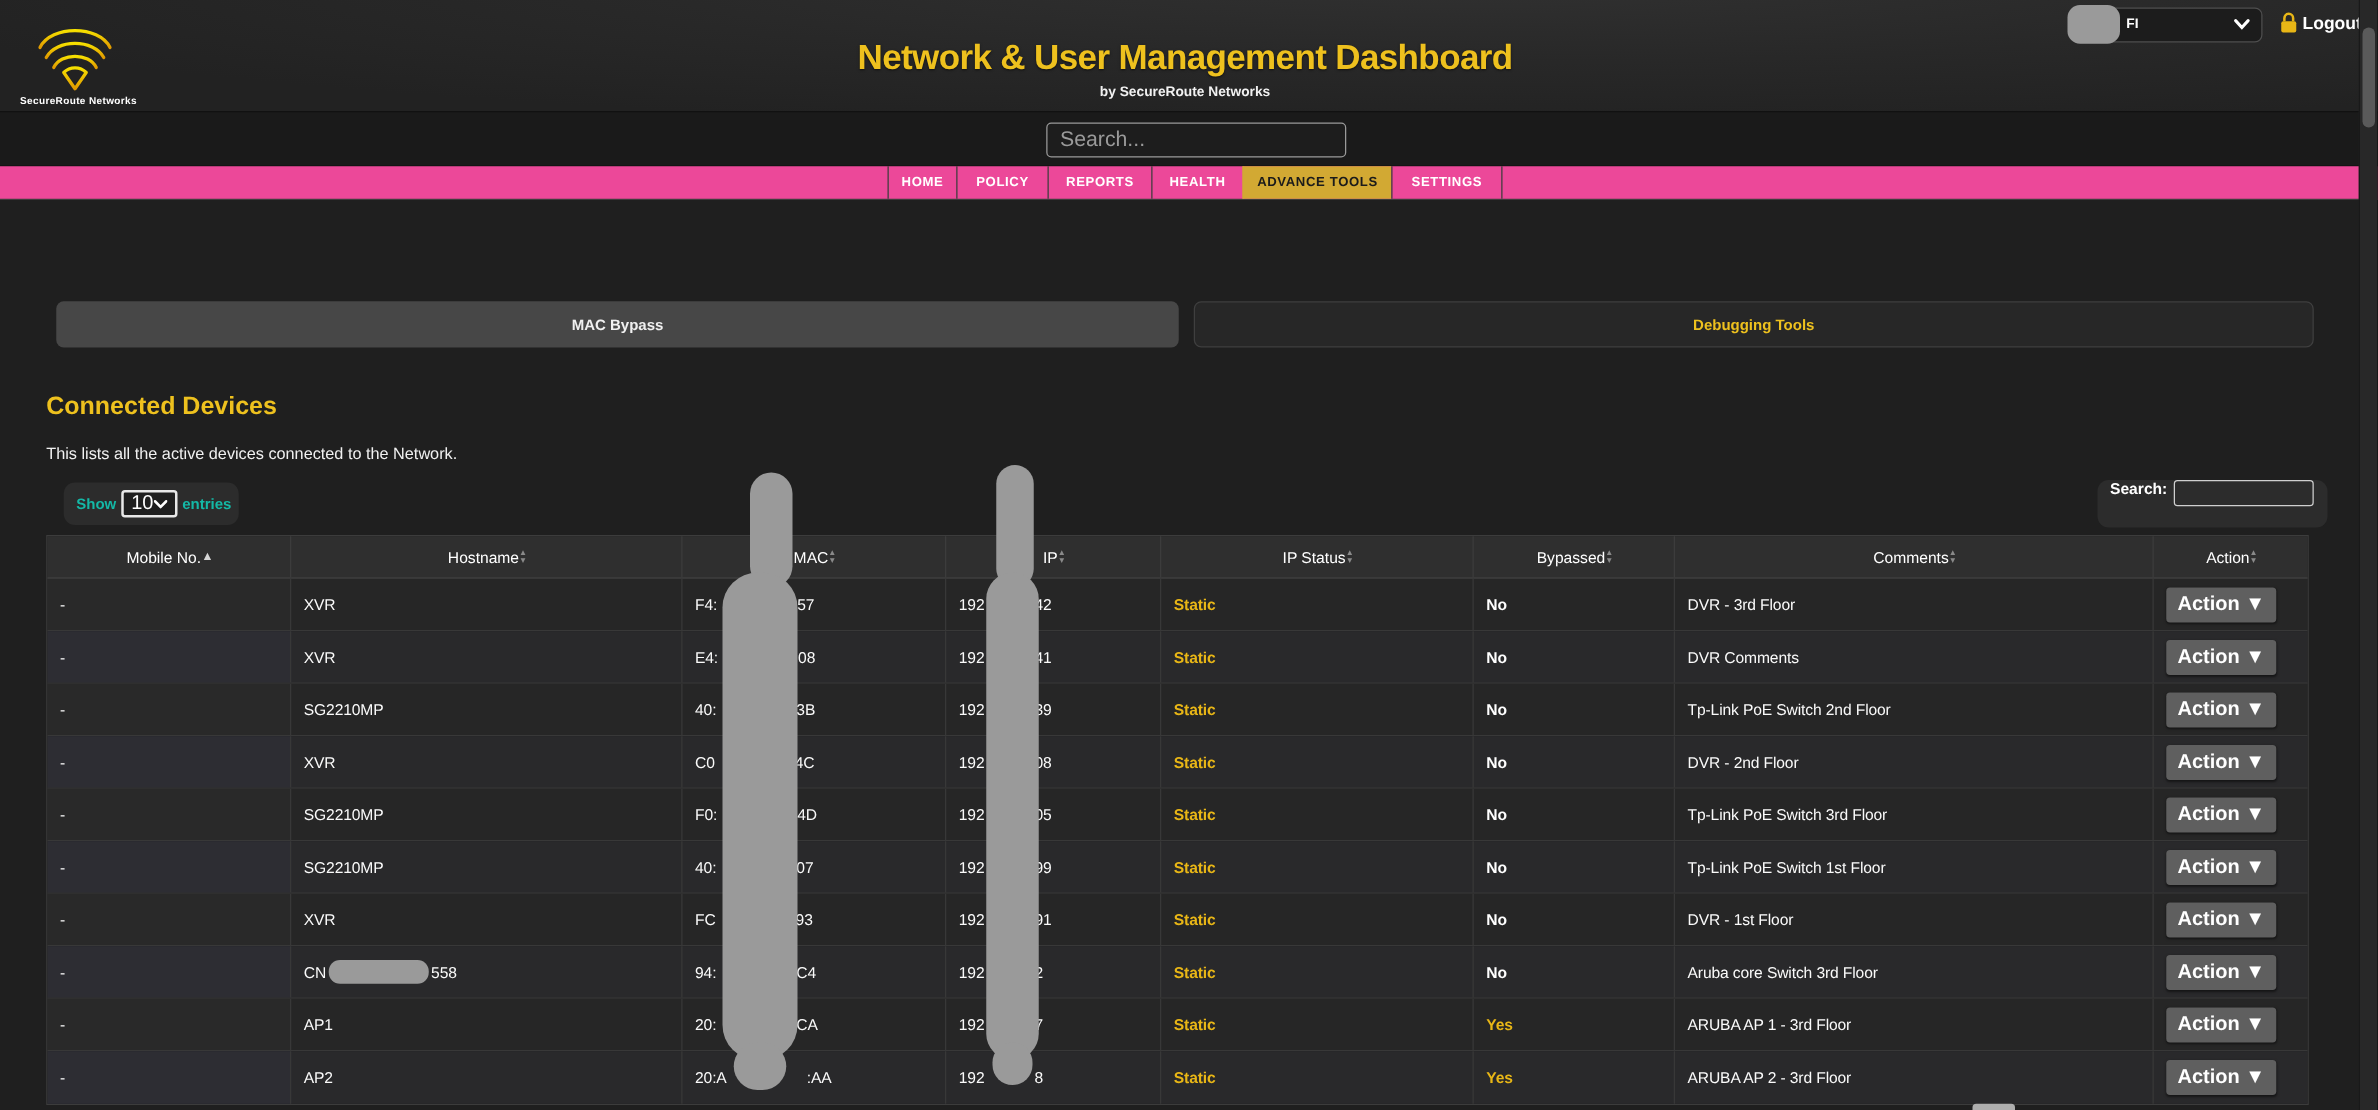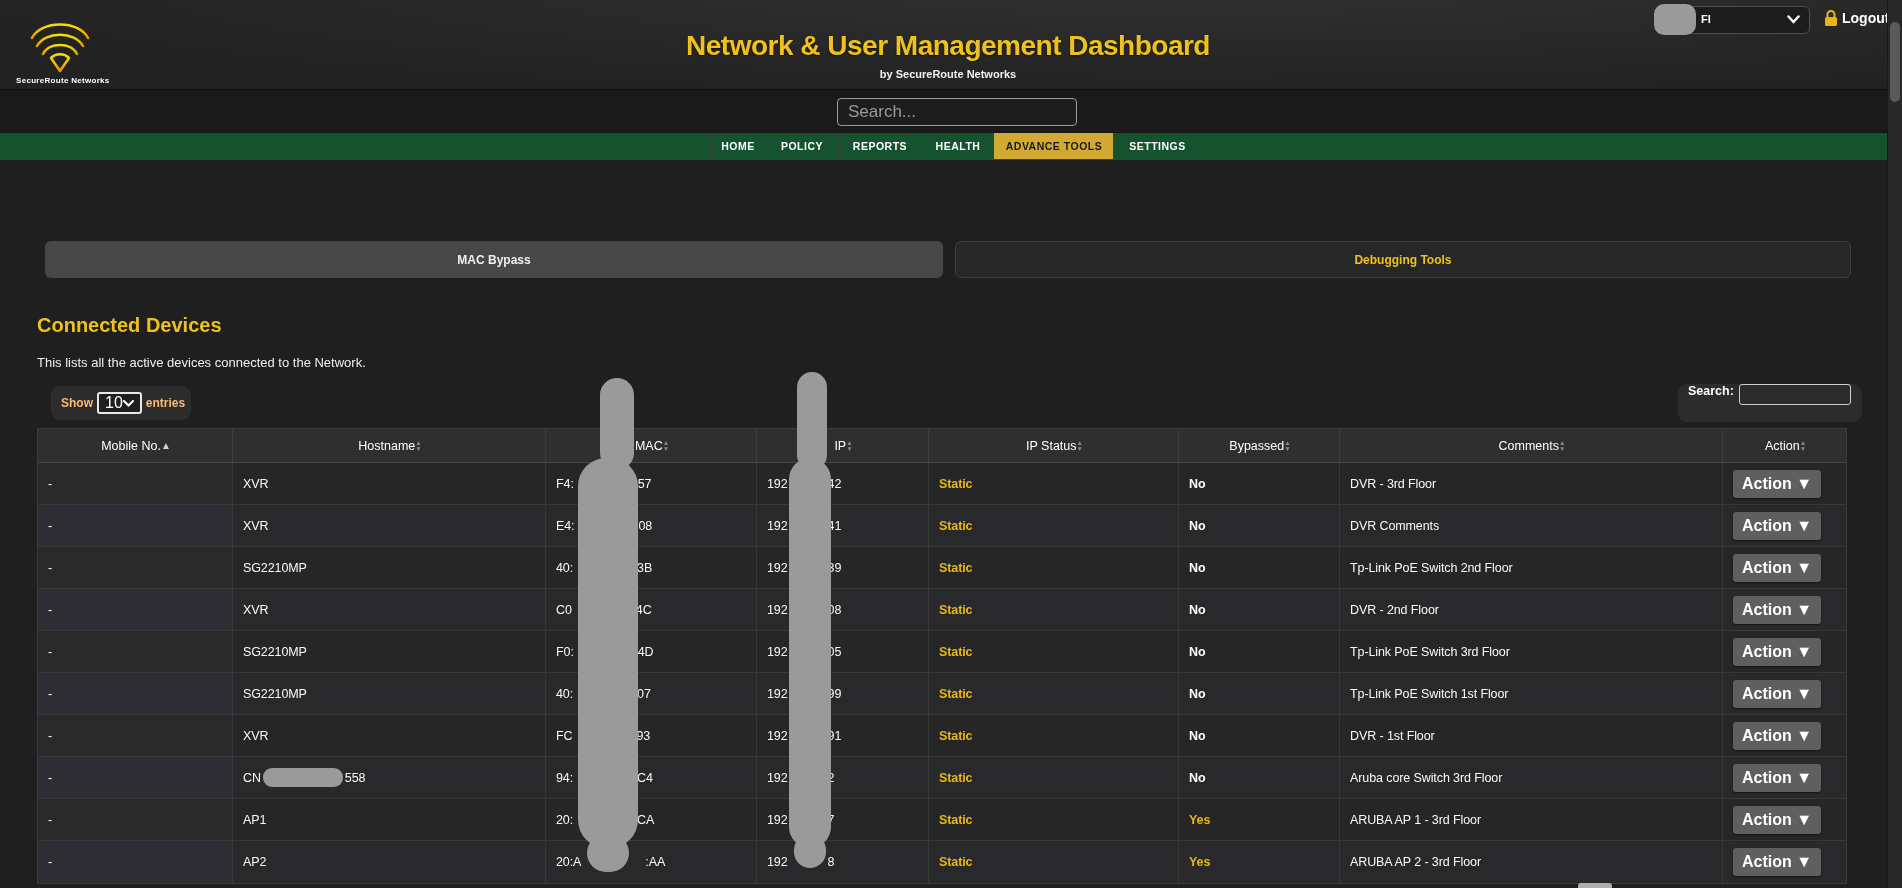--- a/index.html
+++ b/index.html
@@ -38,21 +38,21 @@
   .logout-label { position:absolute; left:1842px; top:10px; font-size:14px; font-weight:bold; color:#fff; cursor:pointer; }
   
   .search-band { position:absolute; left:0; top:90px; width:1902px; height:43px; background:#1a1a1a; border-bottom:1px solid #141414; }
   .global-search {
     position:absolute; left:837px; top:8px; width:240px; height:28px;
     background:#1d1d1d; border:1px solid #9a9a9a; border-radius:4px;
     color:#e6e6e6; font-size:17px; padding:0 10px; outline:none; font-family:"Liberation Sans",sans-serif;
   }
   .global-search::placeholder { color:#9a9a9a; }
   
-  .nav-band { position:absolute; left:0; top:133px; width:1902px; height:27px; background:#14532d; border-bottom:1px solid #3d3d3d; }
+  .nav-band { position:absolute; left:0; top:133px; width:1902px; height:27px; background:#ec4899; border-bottom:1px solid #3d3d3d; }
   .nav-tabs { position:absolute; left:710px; top:0; height:26px; display:flex; }
   .tab {
     height:26px; display:flex; align-items:center; justify-content:center;
     font-size:10.5px; font-weight:bold; letter-spacing:.5px; color:#fff;
     border-left:1px solid #3d3d3d; cursor:pointer; white-space:nowrap;
   }
   .tab:last-child { border-right:1px solid #3d3d3d; }
   .tab.active { background:var(--tab-active-bg,#d2a933); color:#1b1b1b; border-left-color:var(--tab-active-bg,#d2a933); }
   
   .btn-mac-bypass {
@@ -65,21 +65,21 @@
     background:#272727; border:1px solid #3f3f3f; border-radius:6px;
     color:var(--accent-yellow,#eec11e); font-size:12px; font-weight:bold; cursor:pointer; font-family:"Liberation Sans",sans-serif;
   }
   
   .section-title { position:absolute; left:37px; top:314px; font-size:20px; font-weight:bold; color:var(--accent-yellow,#eec11e); }
   .section-desc { position:absolute; left:37px; top:355px; font-size:13px; color:#f0f0f0; }
   .entries-panel {
     position:absolute; left:51px; top:386px; width:140px; height:34px;
     background:#2c2c2c; border-radius:9px; display:flex; align-items:center; padding:0 10px; gap:4px;
   }
-  .entries-panel .lbl { font-size:12px; font-weight:bold; color:#fdba74; white-space:nowrap; }
+  .entries-panel .lbl { font-size:12px; font-weight:bold; color:#14b8a6; white-space:nowrap; }
   .page-size {
     width:48px; height:22px; background:#1f1f1f; border:2px solid #e8e8e8; border-radius:3px;
     display:flex; align-items:center; justify-content:space-between; padding:0 6px; cursor:pointer;
   }
   .page-size .val { font-size:16px; color:#fff; }
   .table-search-panel {
     position:absolute; left:1678px; top:384px; width:184px; height:38px;
     background:#2c2c2c; border-radius:9px; display:flex; align-items:flex-start; padding:0 10px; gap:5px;
   }
   .table-search-panel .lbl { font-size:12.5px; font-weight:bold; color:#fff; }

